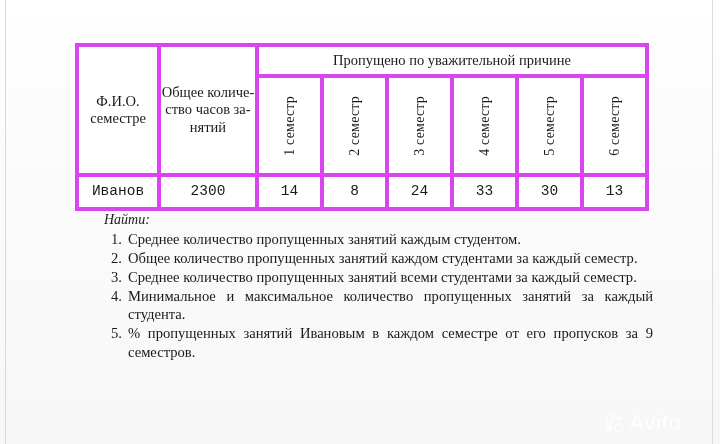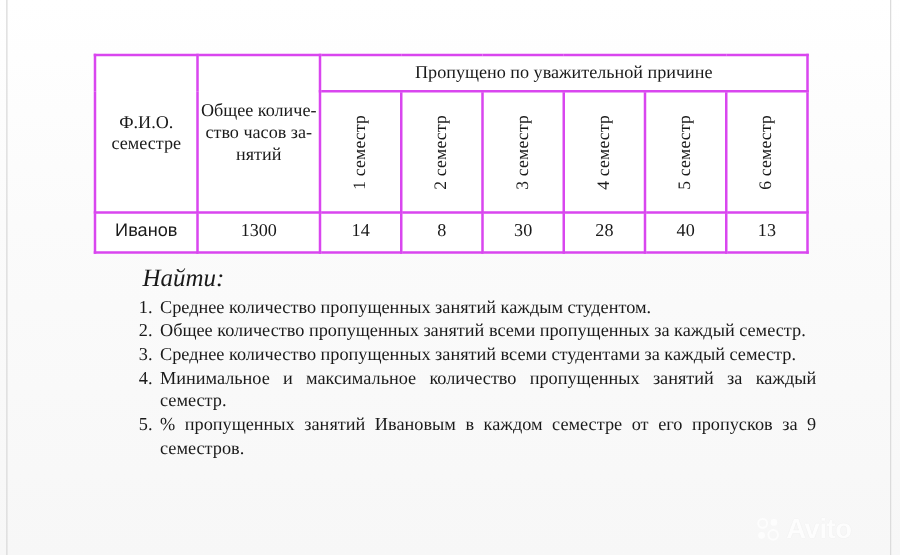--- a/index.html
+++ b/index.html
@@ -56,21 +56,21 @@
   #grades-table {
     position: absolute;
     left: 75px;
     top: 43px;
     width: 570px;
     border-collapse: collapse;
     table-layout: fixed;
     background: #ffffff;
   }
   #grades-table td, #grades-table th {
-    border: 2px solid #d946ef;
+    border: 4px solid #d946ef;
     padding: 0;
     text-align: center;
     vertical-align: middle;
     font-weight: normal;
     font-size: 14.5px;
     line-height: 1.18;
   }
   .col-fio    { width: 82px; }
   .col-hours  { width: 98px; }
   .col-sem    { width: 65px; }
@@ -89,37 +89,37 @@
     display: block;
     writing-mode: vertical-rl;
     transform: rotate(180deg);
     white-space: nowrap;
     font-size: 14px;
     margin: 0 auto;
     line-height: 1;
     letter-spacing: 0.2px;
   }
 
-  .data-row td { height: 30px; }
+  .data-row td { height: 30px; font-family: Liberation Mono, monospace; }
   .name-cell {
     font-family: "Liberation Sans", "DejaVu Sans", sans-serif;
     font-size: 14.5px;
   }
 
   
   #tasks {
     position: absolute;
     left: 100px;
     top: 212px;
     width: 553px;
   }
   #tasks-caption {
     font-style: italic;
-    font-size: 20px;
-    margin: 0 0 2px 14px;
+    font-size: 14px;
+    margin: 0 0 2px 4px;
   }
   #tasks-list {
     margin: 0;
     padding: 0;
     list-style: none;
   }
   #tasks-list li {
     position: relative;
     padding-left: 28px;
     margin-bottom: 1px;
@@ -216,49 +216,49 @@
           <span class="rot">5 семестр</span>
         </th>
         <th class="sem-head">
           <span class="rot">6 семестр</span>
         </th>
       </tr>
     </thead>
     <tbody>
       <tr class="data-row">
         <td class="name-cell cell-pad">Иванов</td>
-        <td class="cell-pad">1300</td>
+        <td class="cell-pad">2300</td>
         <td class="cell-pad">14</td>
         <td class="cell-pad">8</td>
+        <td class="cell-pad">24</td>
+        <td class="cell-pad">33</td>
         <td class="cell-pad">30</td>
-        <td class="cell-pad">28</td>
-        <td class="cell-pad">40</td>
         <td class="cell-pad">13</td>
       </tr>
     </tbody>
   </table>
 
   <div id="tasks">
     <div id="tasks-caption">Найти:</div>
     <ol id="tasks-list">
       <li>
         <span class="num">1.</span>
         <span class="txt">Среднее количество пропущенных занятий каждым студентом.</span>
       </li>
       <li>
         <span class="num">2.</span>
-        <span class="txt">Общее количество пропущенных занятий всеми пропущенных за каждый семестр.</span>
+        <span class="txt">Общее количество пропущенных занятий каждом студентами за каждый семестр.</span>
       </li>
       <li>
         <span class="num">3.</span>
         <span class="txt">Среднее количество пропущенных занятий всеми студентами за каждый семестр.</span>
       </li>
       <li>
         <span class="num">4.</span>
-        <span class="txt">Минимальное и максимальное количество пропущенных занятий за каж­дый семестр.</span>
+        <span class="txt">Минимальное и максимальное количество пропущенных занятий за каж­дый студента.</span>
       </li>
       <li>
         <span class="num">5.</span>
         <span class="txt">%  пропущенных занятий Ивановым в каждом семестре от его пропусков за 9 семестров.</span>
       </li>
     </ol>
   </div>
 
   <div id="scrollbar-track">
     

